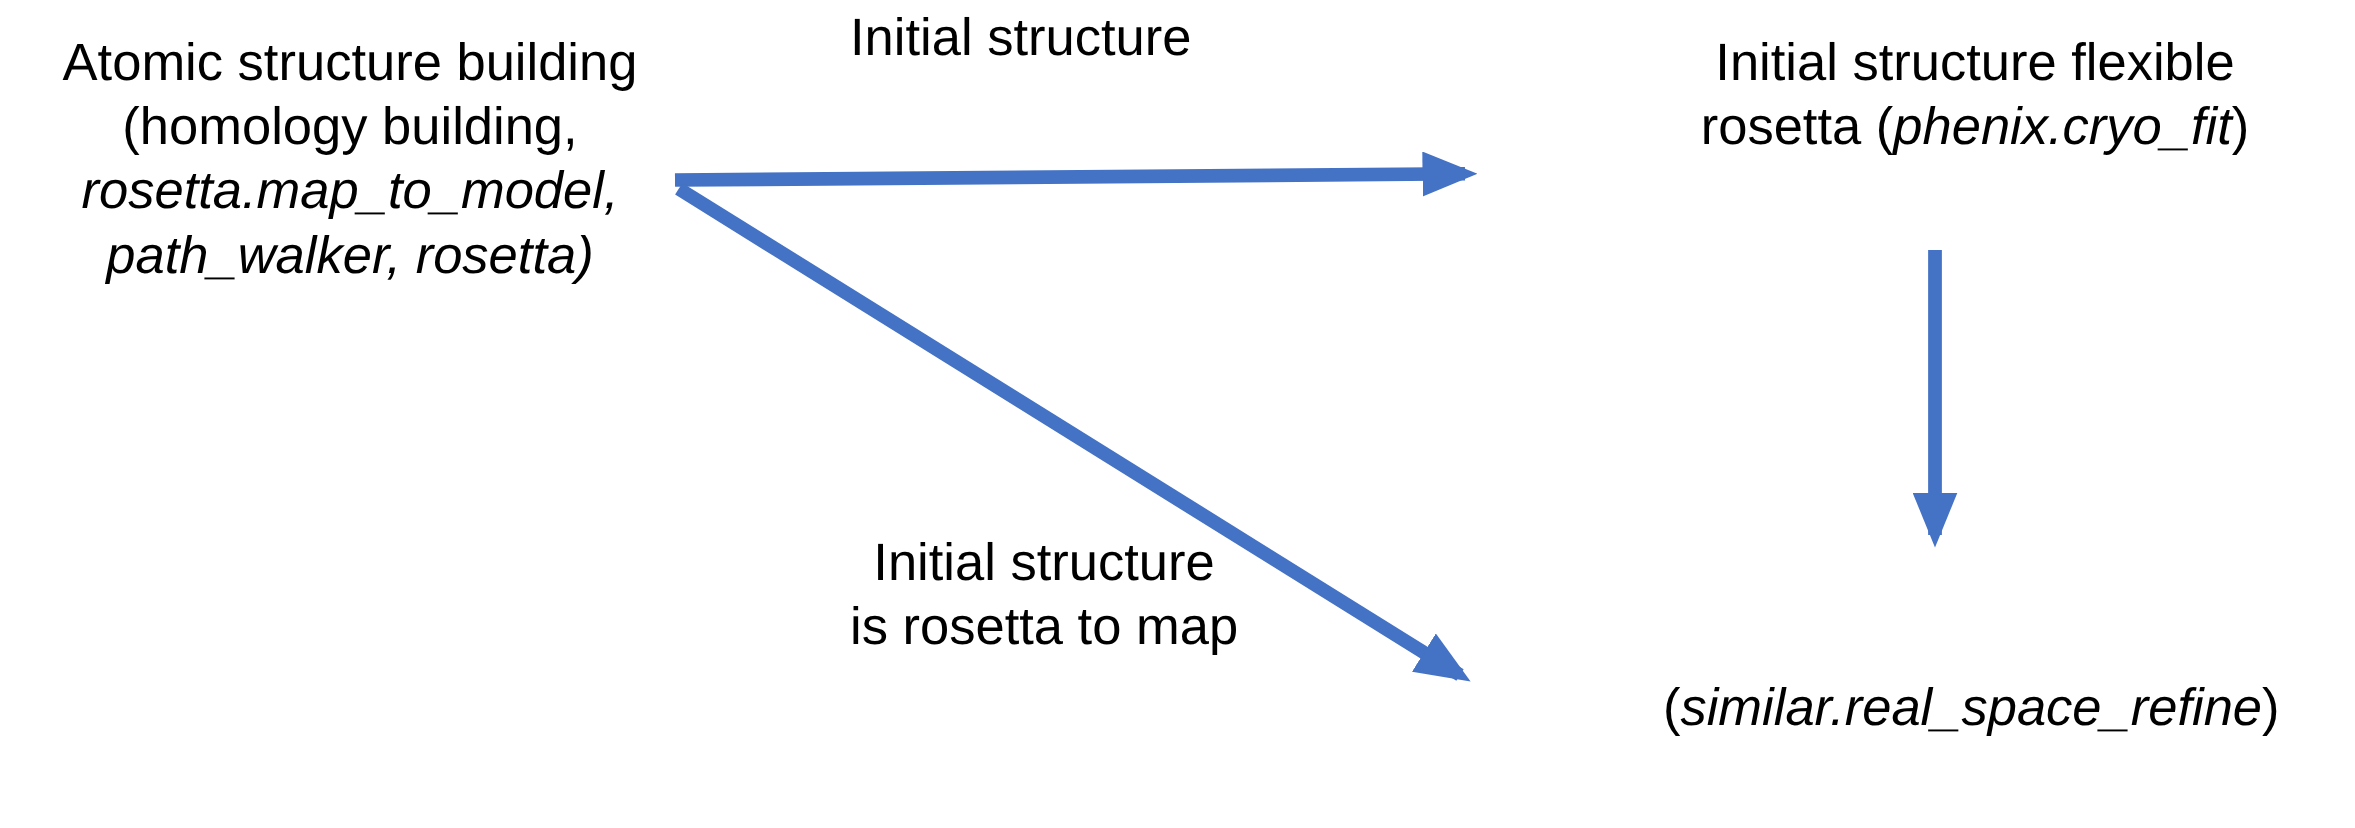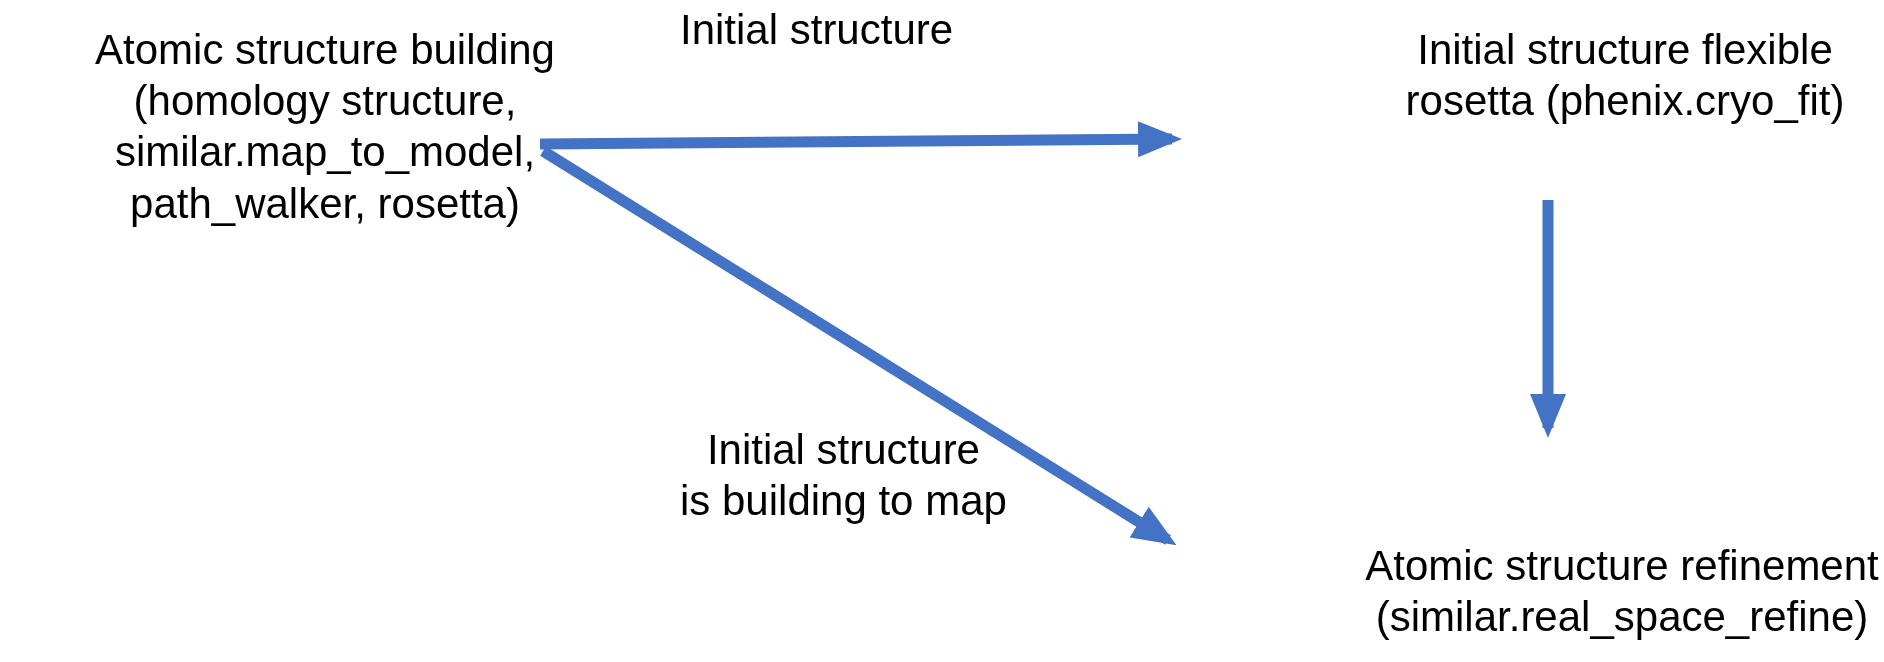--- a/index.html
+++ b/index.html
@@ -11,24 +11,24 @@
     font-family: "Liberation Sans", sans-serif;
     color: #000000;
     overflow: hidden;
   }
   .node, .edge-label {
     position: absolute;
     font-size: 42px;
     line-height: 1.22;
     white-space: nowrap;
   }
-  .node { text-align: center; padding-left: 45px; }
+  .node { text-align: center; }
   .edge-label { text-align: center; }
   .line { display: block; }
-  .it { }
+  .it { font-style: italic; }
   #arrows {
     position: absolute;
     left: 0;
     top: 0;
     pointer-events: none;
   }
 </style>
 </head>
 <body>
 
@@ -38,35 +38,34 @@
       <path d="M0,0 L44,18 L0,36 Z" fill="#4472C4"></path>
     </marker>
   </defs>
   <line x1="540" y1="144" x2="1172" y2="139" stroke-width="11" marker-end="url(#ah)" stroke="#4472C4"></line>
   <line x1="543" y1="151" x2="1168" y2="540" stroke-width="11" marker-end="url(#ah)" stroke="#4472C4"></line>
   <line x1="1548" y1="200" x2="1548" y2="428" stroke-width="11" marker-end="url(#ah)" stroke="#4472C4"></line>
 </svg>
 
 <div class="node" style="left:0;top:24px;width:560px;">
   <span class="line">Atomic structure building</span>
-  <span class="line">(homology structure,</span>
-  <span class="line it">similar.map_to_model,</span>
+  <span class="line">(homology building,</span>
+  <span class="line it">rosetta.map_to_model,</span>
   <span class="line it">path_walker, rosetta)</span>
 </div>
 
 <div class="edge-label" style="left:680px;top:4px;">
   <span class="line">Initial structure</span>
 </div>
 
 <div class="node" style="left:1300px;top:24px;width:560px;">
   <span class="line">Initial structure flexible</span>
   <span class="line"><span>rosetta (</span><span class="it">phenix.cryo_fit</span><span>)</span></span>
 </div>
 
 <div class="edge-label" style="left:680px;top:424px;">
   <span class="line">Initial structure</span>
-  <span class="line">is building to map</span>
+  <span class="line">is rosetta to map</span>
 </div>
 
 <div class="node" style="left:1270px;top:540px;width:614px;">
-  <span class="line">Atomic structure refinement</span>
   <span class="line"><span>(</span><span class="it">similar.real_space_refine</span><span>)</span></span>
 </div>
 
 </body></html>

